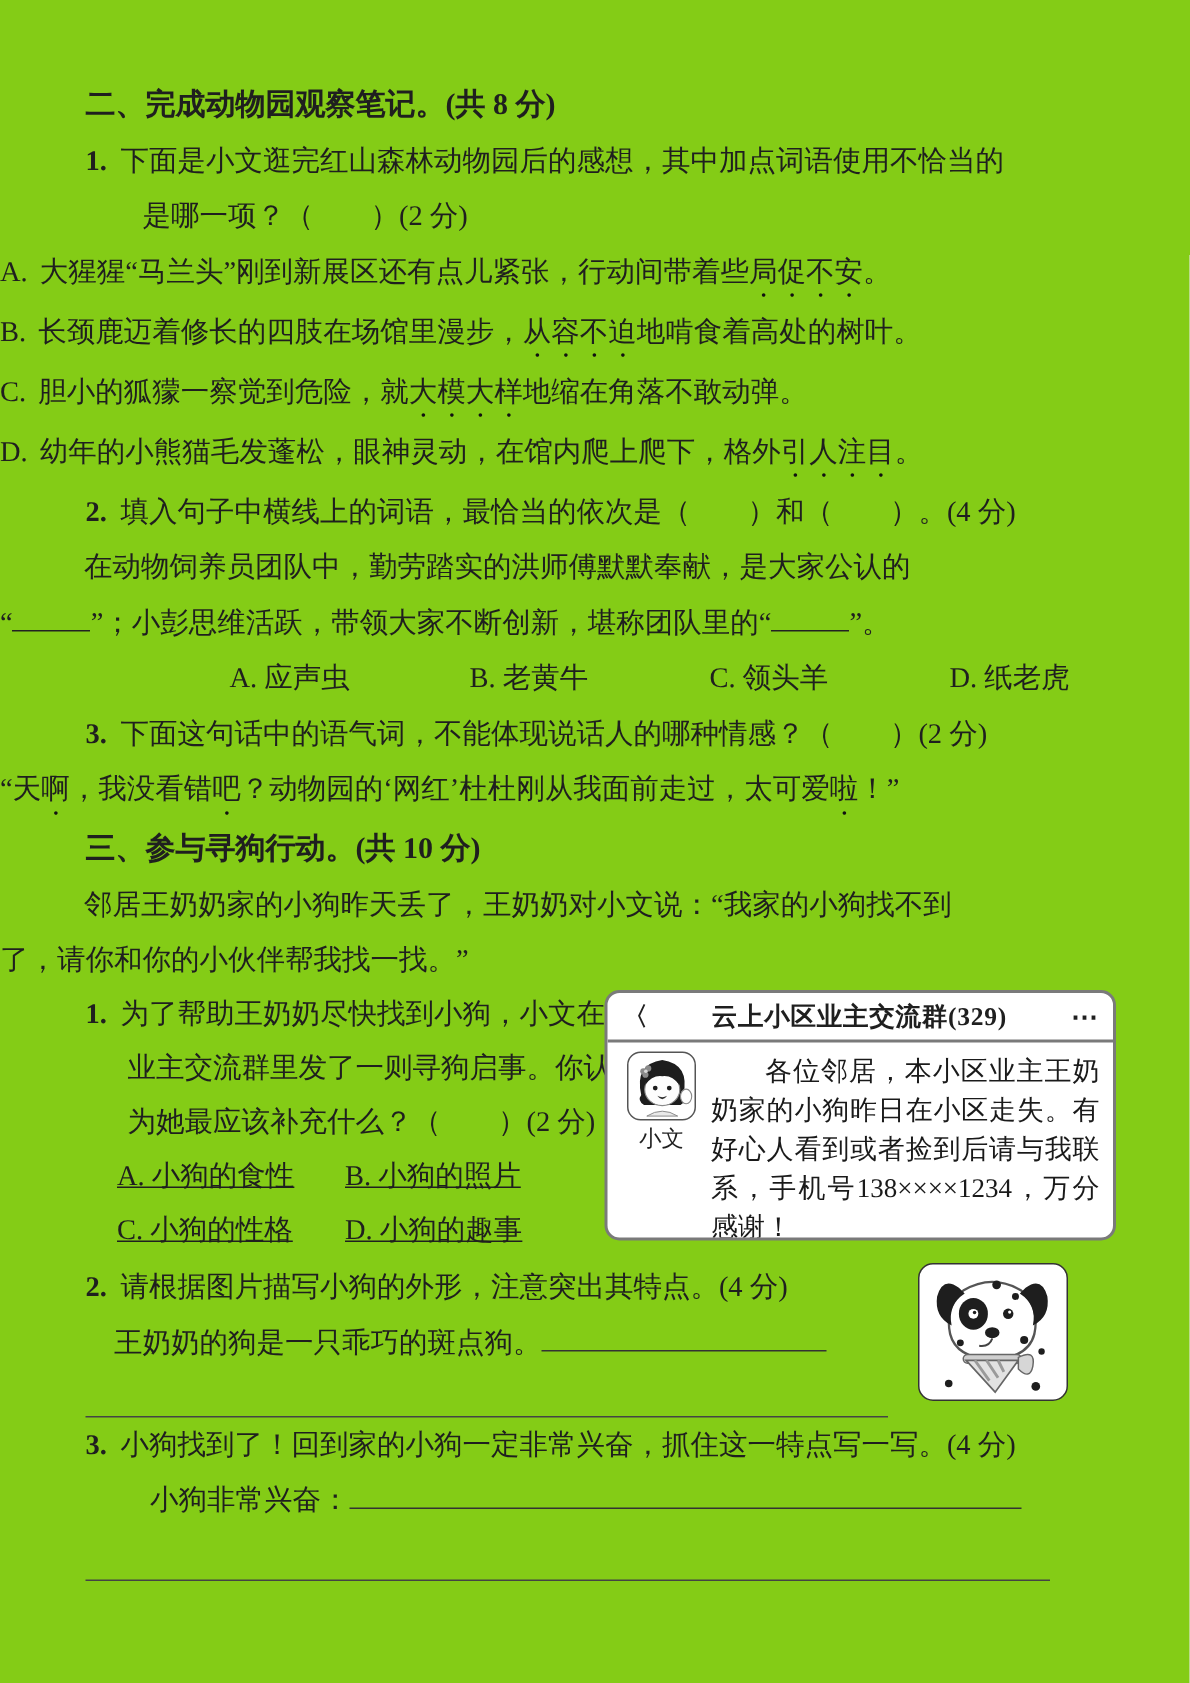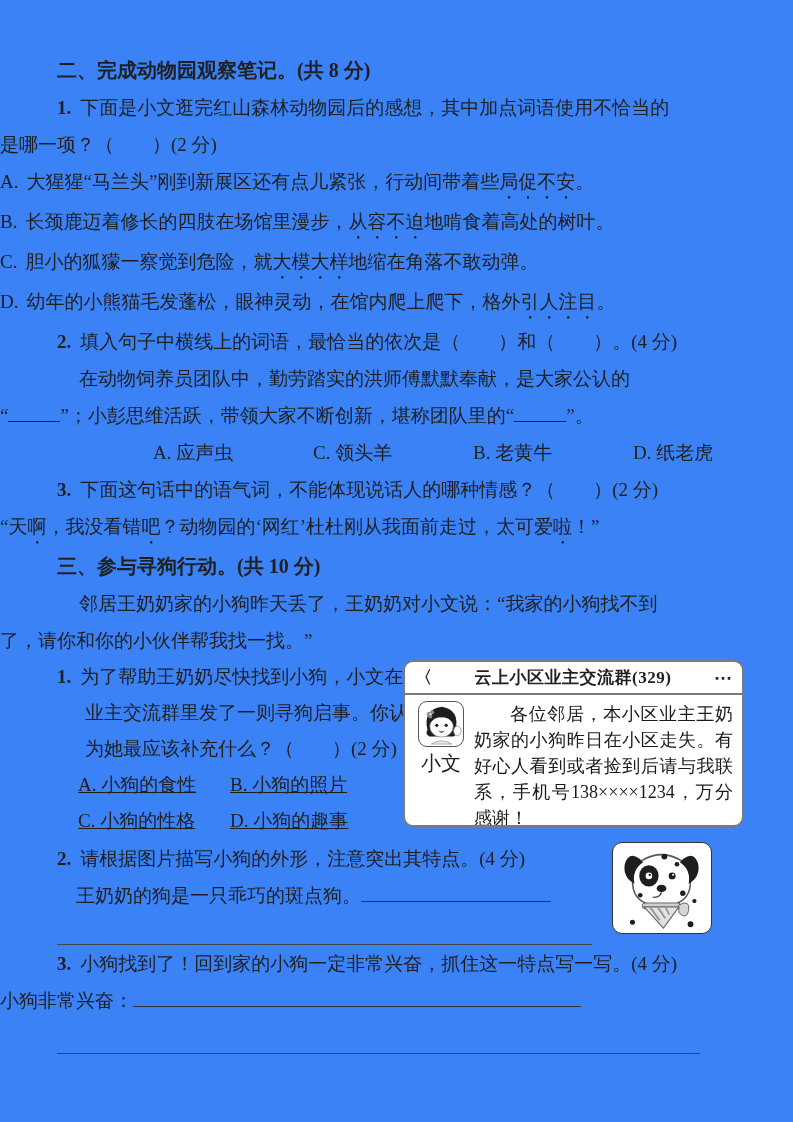--- a/index.html
+++ b/index.html
@@ -1,34 +1,34 @@
 <!DOCTYPE html>
 <html><head>
 <meta charset="utf-8">
 <style>
   html,body{margin:0;padding:0;background:#e8e8e8;}
   .page{
     position:relative;
     width:793px;height:1122px;
     margin:0 auto;
-    background:#3b82f6;
+    background:#84cc16;
     font-family:"Liberation Serif",serif;
     color:#1f1f1f;
     font-size:19px;
     overflow:hidden;
   }
   .content{padding-top:52px;}
   .ln{line-height:37px;white-space:nowrap;}
   .ln36{line-height:36px;white-space:nowrap;}
   .h{font-weight:bold;font-size:20px;}
   .ind1{padding-left:57px;}
   .ind2{padding-left:85px;}
-  .ind2b{}
+  .ind2b{padding-left:95px;}
   .ind3{}
-  .ind4{padding-left:79px;}
+  .ind4{padding-left:56px;}
   .qn{font-weight:bold;margin-right:9px;}
   .olabel{margin-right:8px;}
   .em-dot{
     -webkit-text-emphasis:filled dot #111;
     -webkit-text-emphasis-position:under;
     text-emphasis:filled dot #111;
     text-emphasis-position:under right;
   }
   .blank{display:inline-block;width:52px;height:20px;border-bottom:1.6px solid #222;vertical-align:baseline;}
   .uline{display:inline-block;border-bottom:1.6px solid #333;height:20px;vertical-align:baseline;}
@@ -46,21 +46,21 @@
   }
   .chat-h{height:31px;border-bottom:2px solid #7a7a7a;display:flex;align-items:center;
     padding:0 10px;font-weight:bold;font-size:17px;}
   .chat-back{font-size:17px;font-weight:bold;}
   .chat-title{flex:1;text-align:center;letter-spacing:.5px;}
   .chat-more{font-size:18px;}
   .chat-b{display:flex;padding:6px 9px 0 7px;}
   .chat-left{width:58px;text-align:center;flex:none;}
   .avatar{width:46px;height:46px;box-sizing:border-box;border:1.5px solid #555;border-radius:9px;
     background:#fff;overflow:hidden;margin:0 auto;}
-  .chat-name{font-size:20px;margin-top:3px;}
+  .chat-name{font-size:15px;margin-top:3px;}
   .chat-msg{flex:1;font-size:18px;line-height:26px;text-indent:2em;text-align:justify;
     padding-left:4px;color:#1a1a1a;}
   
   .s3q2{position:relative;}
   .dog{
     position:absolute;left:612px;top:2px;width:100px;height:92px;
     box-sizing:border-box;border:1.5px solid #333;border-radius:10px;background:#fff;overflow:hidden;
   }
   .footer{
     position:absolute;bottom:12px;left:0;width:100%;text-align:center;
@@ -95,22 +95,22 @@
 
     <div class="ln ind1">
       <span class="qn">2.</span><span>填入句子中横线上的词语，最恰当的依次是（　　）和（　　）。(4 分)</span>
     </div>
     <div class="ln ind4">在动物饲养员团队中，勤劳踏实的洪师傅默默奉献，是大家公认的</div>
     <div class="ln ind3">
       <span>“</span><span class="blank"></span><span>”；小彭思维活跃，带领大家不断创新，堪称团队里的“</span><span class="blank"></span><span>”。</span>
     </div>
     <div class="ln optrow">
       <span>A. 应声虫</span>
+      <span>B. 老黄牛</span>
       <span>C. 领头羊</span>
-      <span>B. 老黄牛</span>
       <span>D. 纸老虎</span>
     </div>
 
     <div class="ln ind1">
       <span class="qn">3.</span><span>下面这句话中的语气词，不能体现说话人的哪种情感？（　　）(2 分)</span>
     </div>
     <div class="ln ind3"><span>“天</span><span class="em-dot">啊</span><span>，我没看错</span><span class="em-dot">吧</span><span>？动物园的‘网红’杜杜刚从我面前走过，太可爱</span><span class="em-dot">啦</span><span>！”</span></div>
 
     <div class="ln h ind1">三、参与寻狗行动。(共 10 分)</div>
     <div class="ln ind4">邻居王奶奶家的小狗昨天丢了，王奶奶对小文说：“我家的小狗找不到</div>
@@ -195,21 +195,21 @@
           <circle cx="20" cy="82" r="2.6" fill="#1e1e1e"></circle>
           <circle cx="80" cy="84" r="3" fill="#1e1e1e"></circle>
         </svg>
       </div>
     </div>
 
     <div class="s3q3">
       <div class="ln ind1">
         <span class="qn">3.</span><span>小狗找到了！回到家的小狗一定非常兴奋，抓住这一特点写一写。(4 分)</span>
       </div>
-      <div class="ln" style="">
+      <div class="ln" style="padding-left:100px;">
         <span>小狗非常兴奋：</span><span class="uline" style="width:448px;"></span>
       </div>
       <div class="fullline" style="width:643px;height:34px;"></div>
     </div>
 
   </div>
 
 </div>
 
 </body></html>

